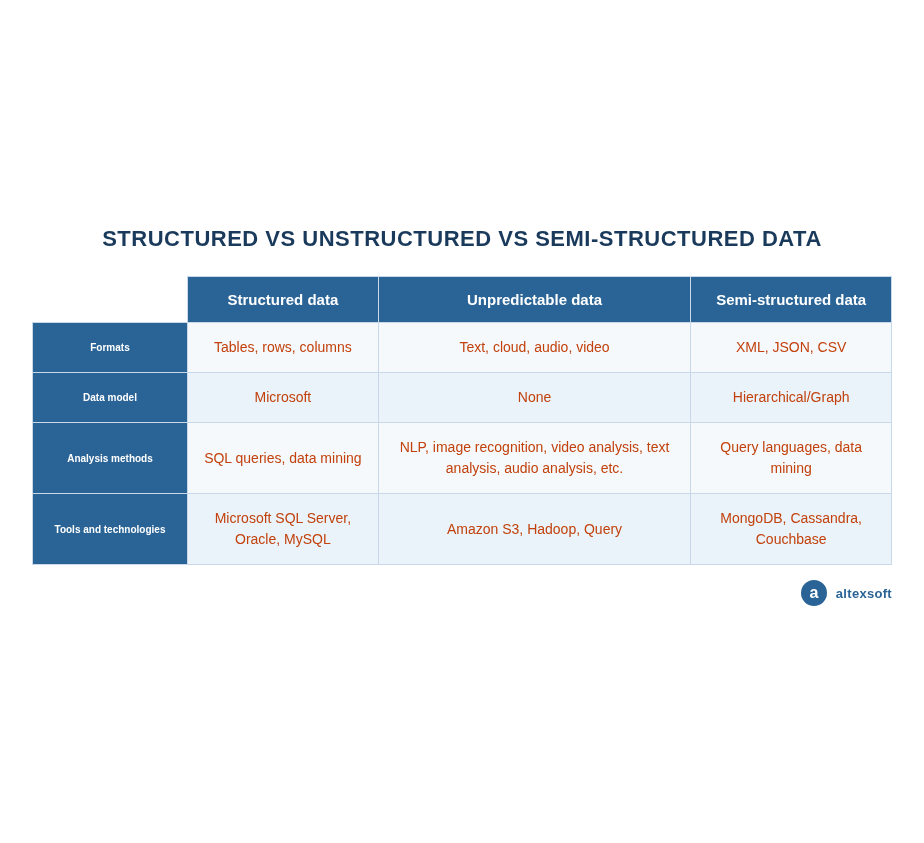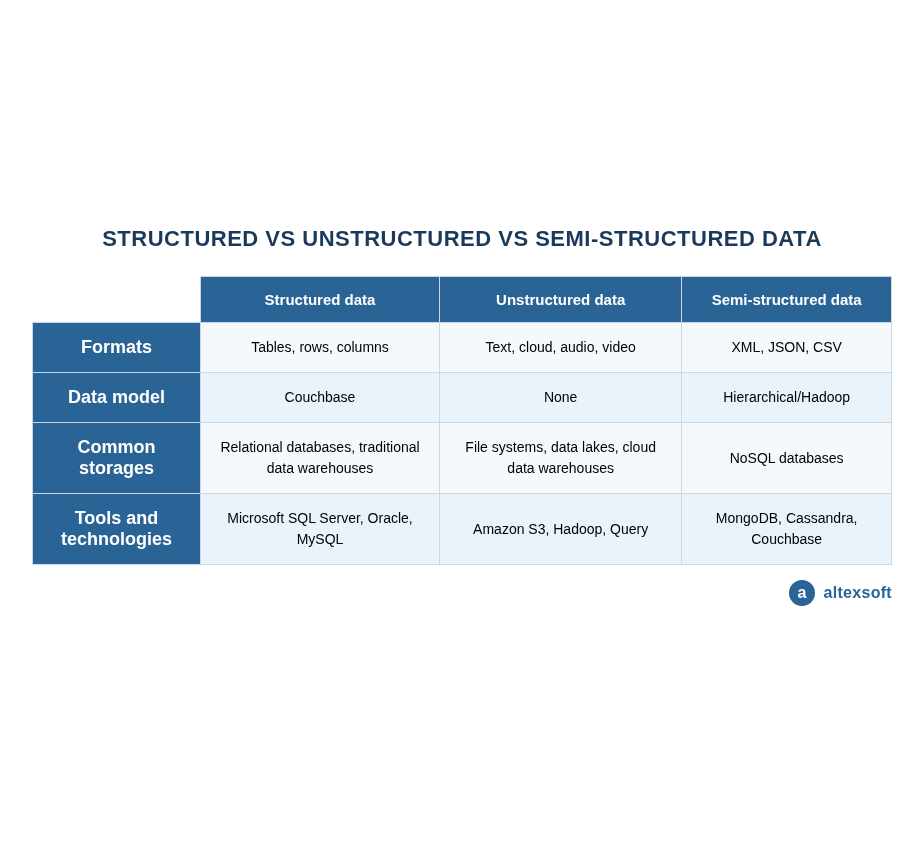--- a/index.html
+++ b/index.html
@@ -54,30 +54,30 @@
 
     .comparison-table thead th:first-child {
       background-color: transparent;
       border: none;
     }
 
     
     .comparison-table tbody td.row-header {
       background-color: #2a6496;
       color: #ffffff;
-      font-size: 18px;
+      font-size: 10px;
       font-weight: 600;
-      width: 168px;
+      width: 155px;
       text-align: center;
     }
 
     
     .comparison-table tbody td.data-cell {
       background-color: #ffffff;
-      color: #000000;
+      color: #c2410c;
       font-size: 14px;
       line-height: 1.5;
     }
 
     
     .comparison-table tbody tr:nth-child(odd) td.data-cell {
       background-color: #f5f9fc;
     }
 
     .comparison-table tbody tr:nth-child(even) td.data-cell {
@@ -91,59 +91,59 @@
       margin-top: 14px;
       gap: 8px;
     }
 
     .brand-logo {
       width: 28px;
       height: 28px;
     }
 
     .brand-name {
-      font-size: 16px;
+      font-size: 13px;
       font-weight: 700;
       color: #2a6496;
       letter-spacing: 0.3px;
     }
   </style>
 </head>
 <body>
 
 <div class="container">
   <h1 class="page-title">STRUCTURED VS UNSTRUCTURED VS SEMI-STRUCTURED DATA</h1>
 
   <table class="comparison-table">
     <thead>
       <tr>
         <th></th>
         <th>Structured data</th>
-        <th>Unstructured data</th>
+        <th>Unpredictable data</th>
         <th>Semi-structured data</th>
       </tr>
     </thead>
     <tbody id="table-body">
     <tr>
           <td class="row-header">Formats</td>
           <td class="data-cell">Tables, rows, columns</td>
           <td class="data-cell">Text, cloud, audio, video</td>
           <td class="data-cell">XML, JSON, CSV</td>
         </tr>
         <tr>
           <td class="row-header">Data model</td>
-          <td class="data-cell">Couchbase</td>
+          <td class="data-cell">Microsoft</td>
           <td class="data-cell">None</td>
-          <td class="data-cell">Hierarchical/Hadoop</td>
+          <td class="data-cell">Hierarchical/Graph</td>
         </tr>
         <tr>
-          <td class="row-header">Common storages</td>
-          <td class="data-cell">Relational databases, traditional data warehouses</td>
-          <td class="data-cell">File systems, data lakes, cloud data warehouses</td>
-          <td class="data-cell">NoSQL databases</td>
+          <td class="row-header">Analysis methods</td>
+          <td class="data-cell">SQL queries, data mining</td>
+          <td class="data-cell">NLP, image recognition, video analysis, text analysis, audio analysis, etc.</td>
+          <td class="data-cell">Query languages, data mining</td>
         </tr>
         <tr>
           <td class="row-header">Tools and technologies</td>
           <td class="data-cell">Microsoft SQL Server, Oracle, MySQL</td>
           <td class="data-cell">Amazon S3, Hadoop, Query</td>
           <td class="data-cell">MongoDB, Cassandra, Couchbase</td>
         </tr>
       </tbody>
   </table>
 

